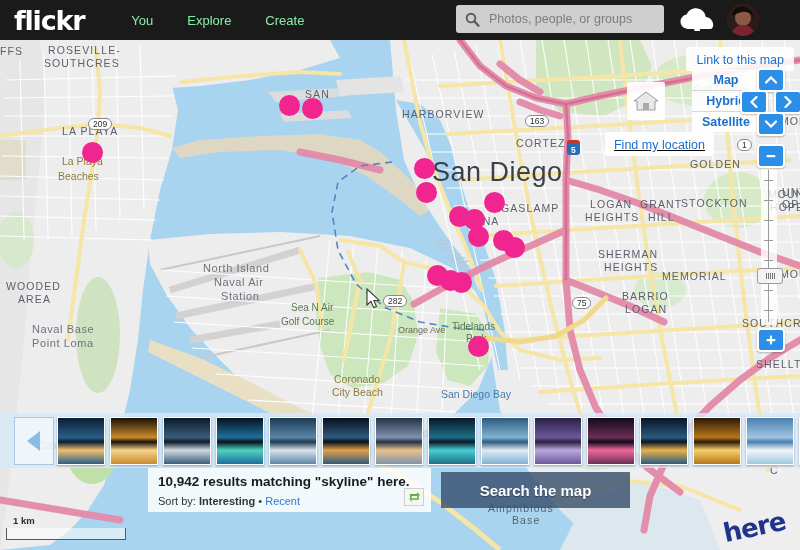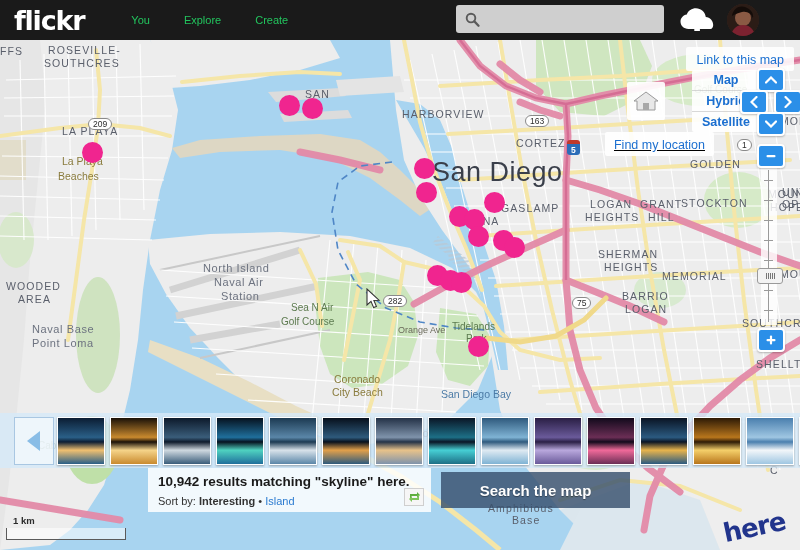--- a/index.html
+++ b/index.html
@@ -14,21 +14,21 @@
   .header{
     position:absolute;top:0;left:0;width:800px;height:40px;
     background:#1a1a1a;z-index:60;display:flex;align-items:center;
   }
   .logo{
     color:#ffffff;font-size:27px;font-weight:bold;letter-spacing:-1.2px;
     margin-left:14px;line-height:1;font-family:"DejaVu Sans", sans-serif;text-align:right;
   }
   .nav{display:flex;align-items:center;margin-left:30px;}
   .nav-item{
-    color:#22c55e;font-size:11px;padding:0 17px;cursor:pointer;
+    color:#86efac;font-size:13px;padding:0 17px;cursor:pointer;
   }
   .search-wrap{
     position:absolute;left:456px;top:5px;width:208px;height:28px;
     background:#cfcfcf;border-radius:3px;display:flex;align-items:center;
   }
   .search-icon{margin-left:9px;width:15px;height:15px;flex:none;}
   .search-input{
     border:0;background:transparent;outline:none;margin-left:7px;
     font-size:12.5px;color:#6b6b6b;width:160px;
     font-family:"Liberation Sans", sans-serif;
@@ -563,21 +563,21 @@
       </div>
 
   </div>
 
   <div class="results">
     <div class="results-title">10,942 results matching "skyline" here.</div>
     <div class="results-sort">
       <span>Sort by:</span>
       <b>Interesting</b>
       <span>•</span>
-      <a>Island</a>
+      <a>Recent</a>
     </div>
     <div class="refresh-btn">
       <svg width="13" height="12" viewBox="0 0 13 12">
         <path d="M2,3 L9,3 L9,1 L12,4 L9,7 L9,5 L3.5,5 L3.5,8 L2,8 Z" fill="#5fae3f"></path>
         <path d="M11,9 L4,9 L4,11 L1,8 L4,5 L4,7 L9.5,7 L9.5,4 L11,4 Z" fill="#7fc45c"></path>
       </svg>
     </div>
   </div>
 
   <div class="searchmap-btn">Search the map</div>
@@ -587,20 +587,21 @@
     <div class="nav">
       <div class="nav-item">You</div>
       <div class="nav-item">Explore</div>
       <div class="nav-item">Create</div>
     </div>
     <div class="search-wrap">
       <svg class="search-icon" viewBox="0 0 16 16">
         <circle cx="6.4" cy="6.4" r="4.6" fill="none" stroke="#5a5a5a" stroke-width="2"></circle>
         <line x1="10" y1="10" x2="14.4" y2="14.6" stroke="#5a5a5a" stroke-width="2.4" stroke-linecap="round"></line>
       </svg>
+      <input class="search-input" type="text" placeholder="Photos, people, or groups" style="">
     </div>
     <svg class="upload-icon" viewBox="0 0 34 24">
       <path d="M8.5,21 C3.8,21 0.5,17.7 0.5,13.6 C0.5,9.9 3.2,6.9 6.8,6.4
                C8.2,2.7 11.8,0.3 15.9,0.3 C21,0.3 25.2,4.1 25.8,9
                C30,9.4 33.2,12.8 33.2,17 C33.2,19.3 32.1,21 30.4,21 Z" fill="#ffffff"></path>
       <rect x="14.3" y="12" width="5.6" height="11" fill="#ffffff"></rect>
       <path d="M17,7.5 L24,15 L10,15 Z" fill="#ffffff"></path>
       <rect x="14.3" y="14" width="5.6" height="9" fill="#1a1a1a" opacity="0"></rect>
     </svg>
     <div class="avatar">

